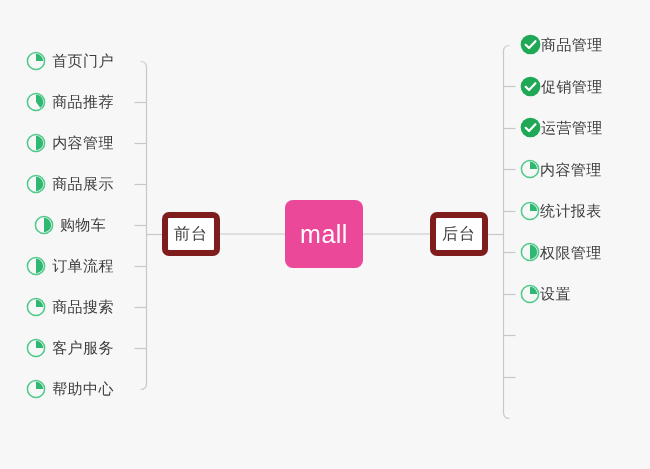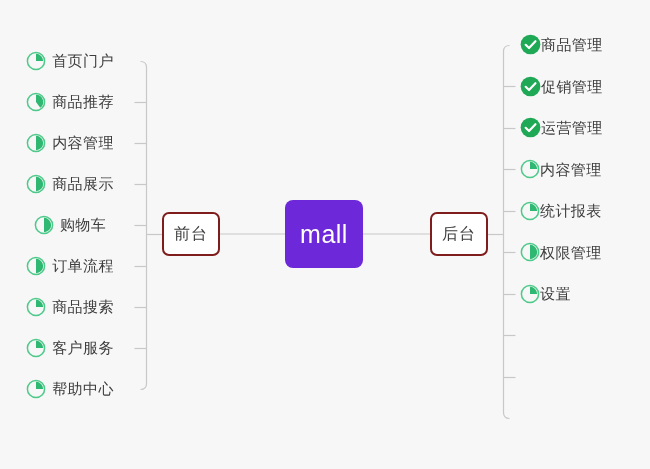--- a/index.html
+++ b/index.html
@@ -95,32 +95,32 @@
     align-items: center;
     justify-content: center;
     box-sizing: border-box;
   }
 
   .node-root {
     left: 285px;
     top: 200px;
     width: 78px;
     height: 68px;
-    background: #6d28d9;
+    background: #ec4899;
     border-radius: 8px;
     color: #ffffff;
     font-size: 25px;
     letter-spacing: 0.5px;
   }
 
   .node-mid {
     width: 58px;
     height: 44px;
     background: #ffffff;
-    border: 2px solid #7f1d1d;
+    border: 6px solid #7f1d1d;
     border-radius: 7px;
     color: #3d3d3d;
     font-size: 16px;
     letter-spacing: 1px;
   }
   .node-front { left: 162px; top: 212px; }
   .node-back  { left: 430px; top: 212px; font-family: Liberation Mono, monospace; }
 </style>
 </head>
 <body>

